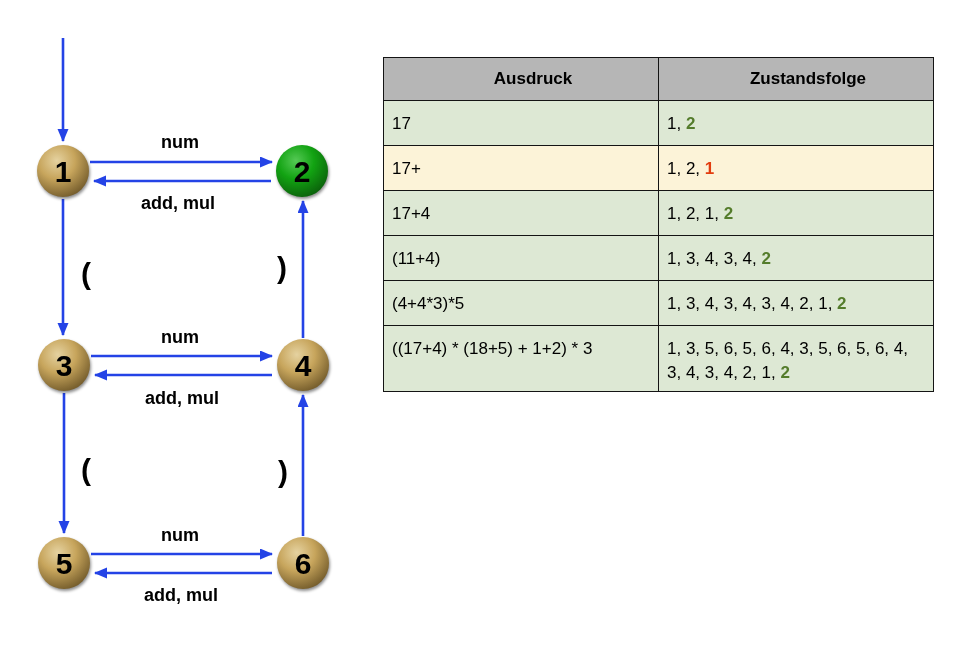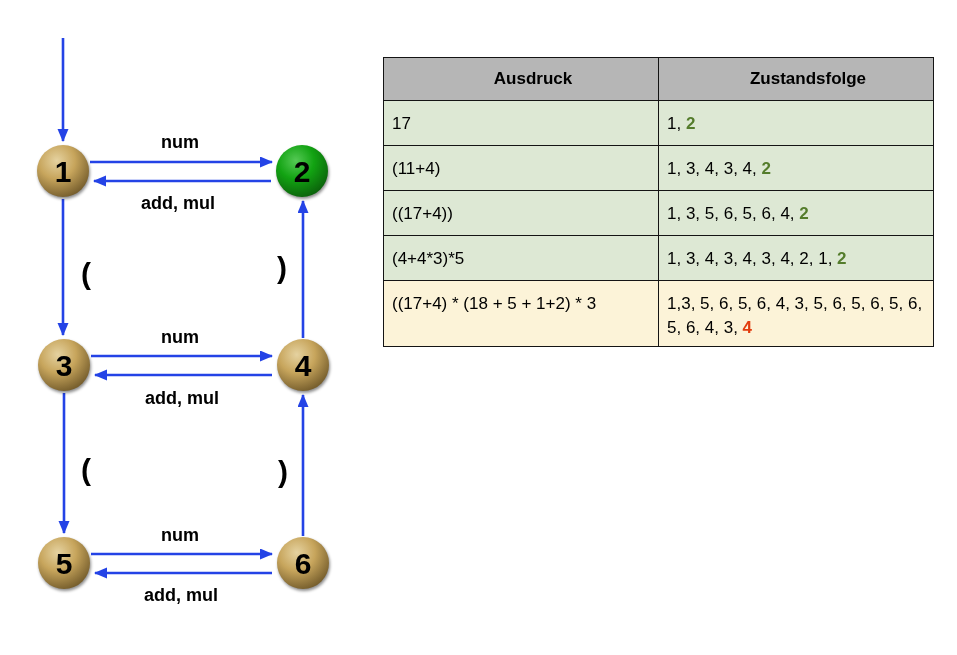--- a/index.html
+++ b/index.html
@@ -118,32 +118,36 @@
       <tr>
         <th>Ausdruck</th>
         <th>Zustandsfolge</th>
       </tr>
     </thead>
     <tbody>
         <tr class="row-ok">
           <td>17</td>
           <td><span>1, </span><span class="final-ok">2</span></td>
         </tr>
+        <tr class="row-fail">
+          <td>17+</td>
+          <td><span>1, 2, </span><span class="final-fail">1</span></td>
+        </tr>
+        <tr class="row-ok">
+          <td>17+4</td>
+          <td><span>1, 2, 1, </span><span class="final-ok">2</span></td>
+        </tr>
         <tr class="row-ok">
           <td>(11+4)</td>
           <td><span>1, 3, 4, 3, 4, </span><span class="final-ok">2</span></td>
         </tr>
         <tr class="row-ok">
-          <td>((17+4))</td>
-          <td><span>1, 3, 5, 6, 5, 6, 4, </span><span class="final-ok">2</span></td>
-        </tr>
-        <tr class="row-ok">
           <td>(4+4*3)*5</td>
           <td><span>1, 3, 4, 3, 4, 3, 4, 2, 1, </span><span class="final-ok">2</span></td>
         </tr>
-        <tr class="row-fail">
-          <td>((17+4) * (18 + 5 + 1+2) * 3</td>
-          <td><span>1,3, 5, 6, 5, 6, 4, 3, 5, 6, 5, 6, 5, 6, 5, 6, 4, 3, </span><span class="final-fail">4</span></td>
+        <tr class="row-ok">
+          <td>((17+4) * (18+5) + 1+2) * 3</td>
+          <td><span>1, 3, 5, 6, 5, 6, 4, 3, 5, 6, 5, 6, 4, 3, 4, 3, 4, 2, 1, </span><span class="final-ok">2</span></td>
         </tr>
       </tbody>
   </table>
 
 </div>
 
 </body></html>

